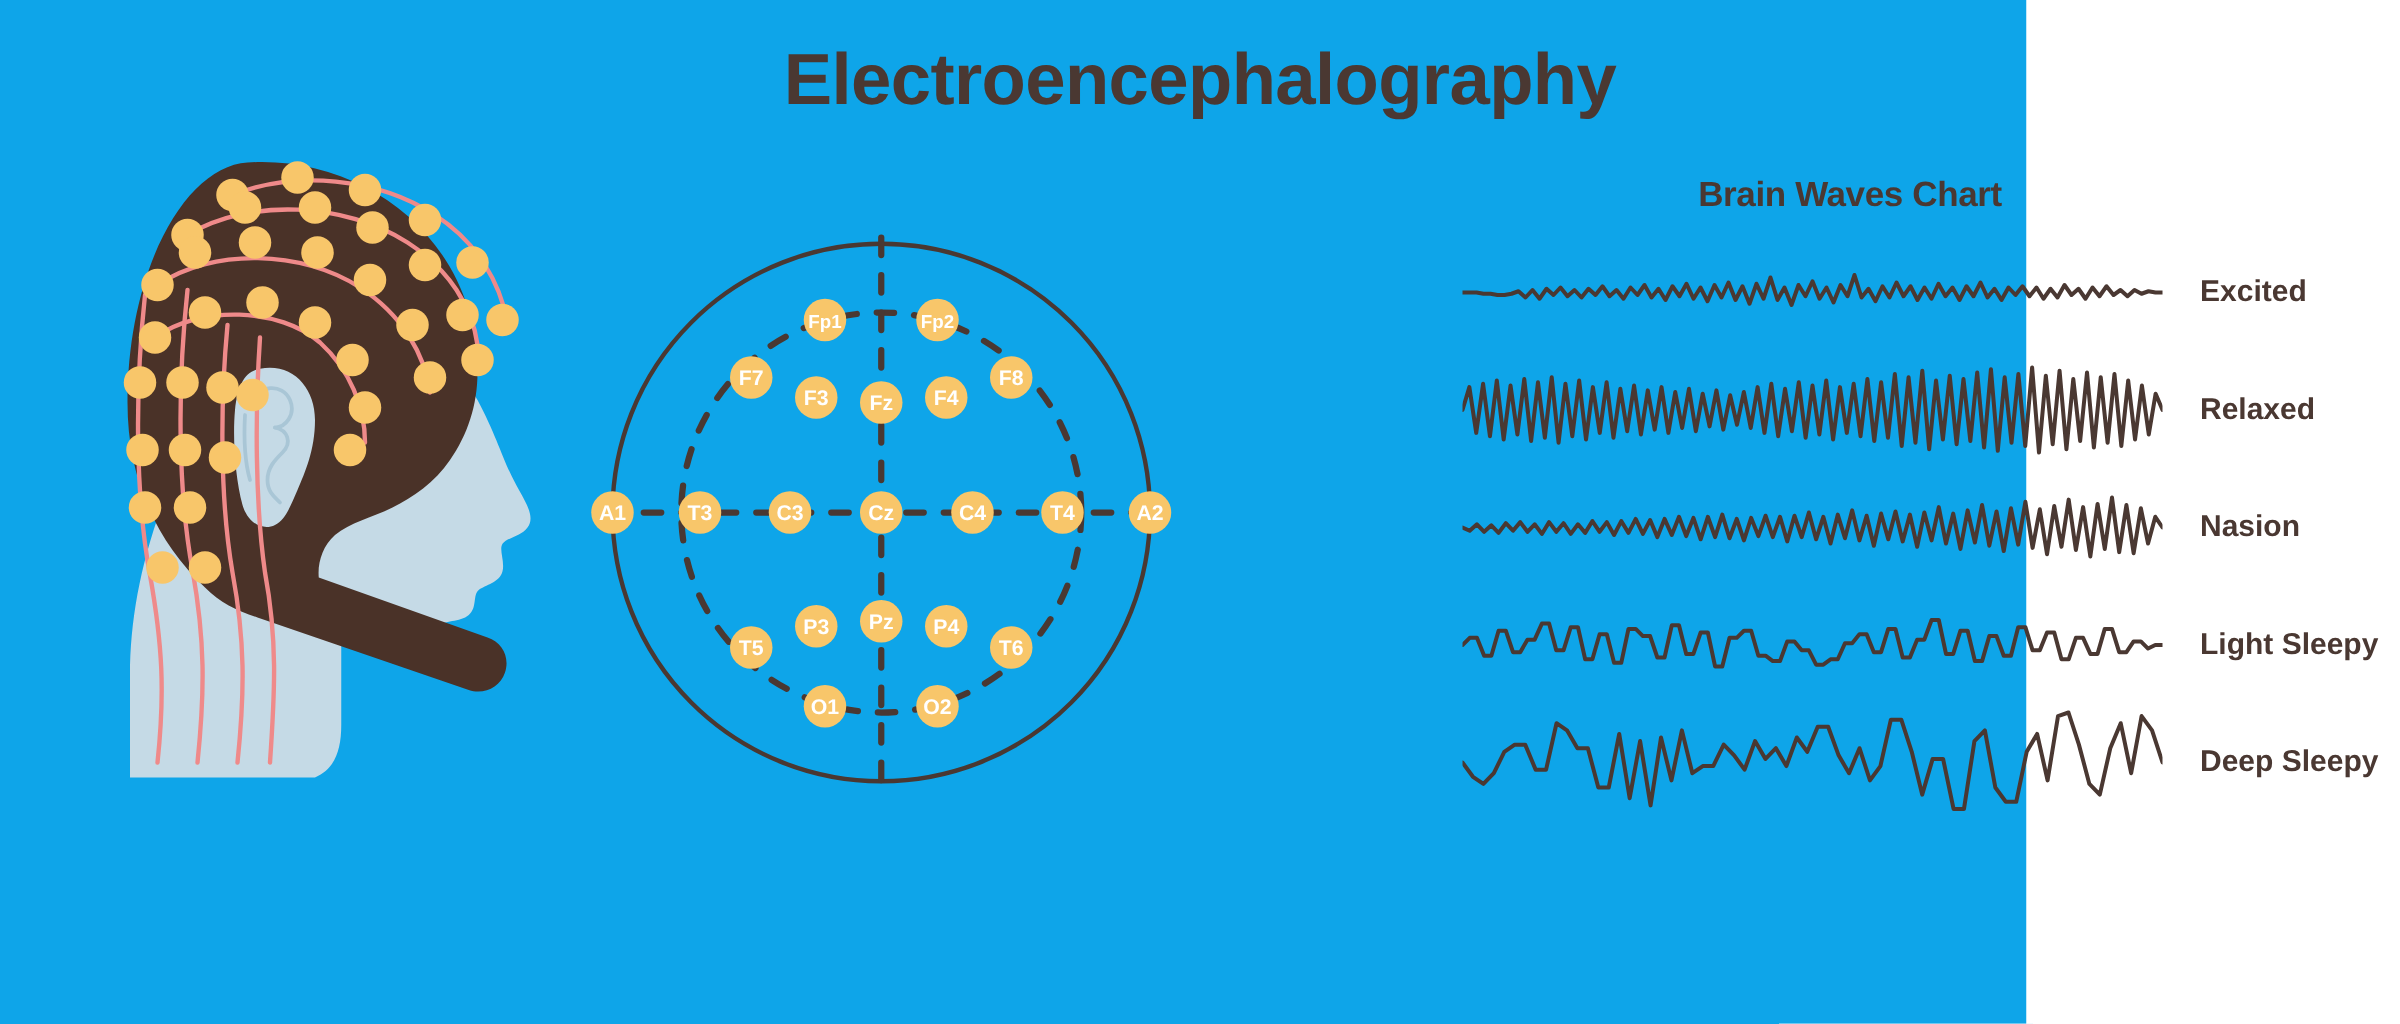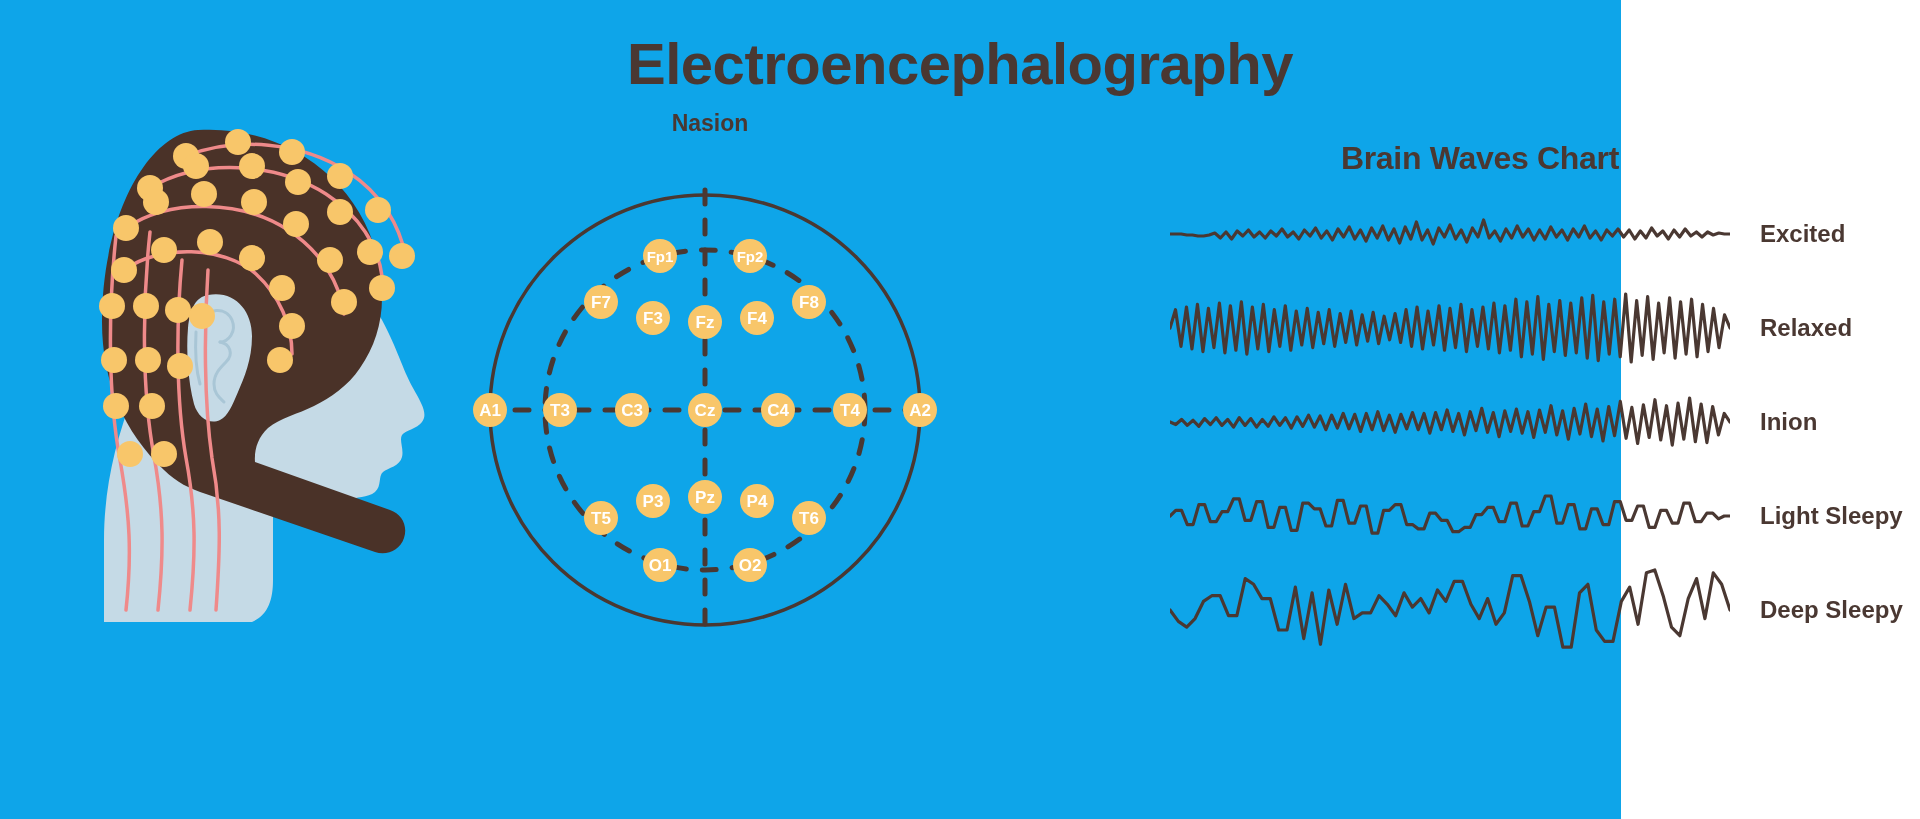--- a/index.html
+++ b/index.html
@@ -25,21 +25,21 @@
   
   .panel { position: absolute; }
   #head-panel      { left: 30px;   top: 110px;  width: 460px; height: 540px; }
   #electrode-panel { left: 460px;  top: 110px;  width: 500px; height: 560px; }
   #waves-panel     { left: 1170px; top: 140px;  width: 740px; height: 560px; }
 
   
   #waves-title {
     position: absolute; left: 0; top: 0; width: 620px;
     text-align: center;
-    font-size: 32px; font-weight: 700; color: #4a3832;
+    font-size: 28px; font-weight: 700; color: #4a3832;
     letter-spacing: -0.3px;
   }
   .wave-row {
     position: absolute;
     left: 0;
     width: 740px;
     height: 92px;
     display: flex;
     align-items: center;
     gap: 12px;
@@ -177,21 +177,20 @@
           <circle cx="134" cy="344" r="13"></circle>
         <circle cx="148" cy="200" r="13"></circle>
           <circle cx="150" cy="256" r="13"></circle>
         <circle cx="172" cy="206" r="13"></circle>
       </g>
     </svg>
   </div>
 
   <div class="panel" id="electrode-panel">
 
-    <div class="cap-text" id="nasion-label">Nasion</div>
 
     <div id="emap">
       <svg width="500" height="560" viewBox="0 0 500 560">
         <g transform="translate(0,36)">
 
           <circle cx="245" cy="264" r="215" fill="none" stroke="#4a3832" stroke-width="3.5"></circle>
 
           <circle cx="245" cy="264" r="160" fill="none" stroke="#4a3832" stroke-width="5" stroke-dasharray="14 16" stroke-linecap="round"></circle>
 
           <line x1="245" y1="44" x2="245" y2="484" stroke="#4a3832" stroke-width="5" stroke-dasharray="14 16" stroke-linecap="round"></line>
@@ -308,21 +307,21 @@
             </svg>
           </div>
           <div class="wave-label">Relaxed</div>
         </div>
         <div class="wave-row" style="top: 236px;">
           <div class="wave-svg-wrap">
             <svg viewBox="0 0 560 92" preserveAspectRatio="none">
               <path d="M0.00 46.00 L5.77 48.57 L11.55 43.43 L17.32 49.43 L23.09 44.29 L28.87 50.29 L34.64 42.57 L40.41 48.57 L46.19 41.71 L51.96 49.43 L57.73 43.43 L63.51 51.14 L69.28 41.71 L75.05 49.43 L80.82 42.57 L86.60 51.14 L92.37 43.43 L98.14 50.29 L103.92 40.86 L109.69 49.43 L115.46 41.71 L121.24 52.00 L127.01 40.86 L132.78 50.29 L138.56 39.14 L144.33 51.14 L150.10 40.00 L155.88 53.71 L161.65 39.14 L167.42 52.00 L173.20 37.43 L178.97 52.86 L184.74 38.29 L190.52 55.43 L196.29 37.43 L202.06 53.71 L207.84 35.71 L213.61 54.57 L219.38 39.14 L225.15 56.29 L230.93 38.29 L236.70 52.86 L242.47 36.57 L248.25 53.71 L254.02 37.43 L259.79 57.14 L265.57 36.57 L271.34 53.71 L277.11 34.00 L282.89 55.43 L288.66 37.43 L294.43 58.86 L300.21 35.71 L305.98 54.57 L311.75 32.29 L317.53 56.29 L323.30 36.57 L329.07 60.57 L334.85 34.86 L340.62 55.43 L346.39 33.14 L352.16 57.14 L357.94 35.71 L363.71 61.43 L369.48 34.00 L375.26 56.29 L381.03 29.71 L386.80 58.86 L392.58 34.86 L398.35 63.14 L404.12 32.29 L409.90 58.00 L415.67 28.00 L421.44 60.57 L427.22 33.14 L432.99 64.86 L438.76 30.57 L444.54 59.71 L450.31 25.43 L456.08 62.29 L461.86 31.43 L467.63 67.43 L473.40 28.86 L479.18 61.43 L484.95 23.71 L490.72 64.00 L496.49 29.71 L502.27 69.14 L508.04 27.14 L513.81 63.14 L519.59 22.00 L525.36 65.71 L531.13 28.00 L536.91 66.57 L542.68 30.57 L548.45 58.86 L554.23 37.43 L560.00 46.00" fill="none" stroke="#4a3832" stroke-width="3.2" stroke-linejoin="round" stroke-linecap="round" vector-effect="non-scaling-stroke"></path>
             </svg>
           </div>
-          <div class="wave-label">Inion</div>
+          <div class="wave-label">Nasion</div>
         </div>
         <div class="wave-row" style="top: 330px;">
           <div class="wave-svg-wrap">
             <svg viewBox="0 0 560 92" preserveAspectRatio="none">
               <path d="M0.00 46.00 L5.77 40.29 L11.55 40.29 L17.32 54.57 L23.09 54.57 L28.87 34.57 L34.64 34.57 L40.41 51.71 L46.19 51.71 L51.96 41.71 L57.73 41.71 L63.51 28.86 L69.28 28.86 L75.05 50.29 L80.82 50.29 L86.60 31.71 L92.37 31.71 L98.14 57.43 L103.92 57.43 L109.69 37.43 L115.46 37.43 L121.24 60.29 L127.01 60.29 L132.78 33.14 L138.56 33.14 L144.33 38.86 L150.10 38.86 L155.88 56.00 L161.65 56.00 L167.42 30.29 L173.20 30.29 L178.97 53.14 L184.74 53.14 L190.52 36.00 L196.29 36.00 L202.06 63.14 L207.84 63.14 L213.61 40.29 L219.38 40.29 L225.15 34.57 L230.93 34.57 L236.70 54.57 L242.47 54.57 L248.25 58.86 L254.02 58.86 L259.79 43.14 L265.57 43.14 L271.34 50.29 L277.11 50.29 L282.89 61.71 L288.66 61.71 L294.43 57.43 L300.21 57.43 L305.98 44.57 L311.75 44.57 L317.53 37.43 L323.30 37.43 L329.07 51.71 L334.85 51.71 L340.62 33.14 L346.39 33.14 L352.16 56.00 L357.94 56.00 L363.71 41.71 L369.48 41.71 L375.26 26.00 L381.03 26.00 L386.80 53.14 L392.58 53.14 L398.35 34.57 L404.12 34.57 L409.90 58.86 L415.67 58.86 L421.44 38.86 L427.22 38.86 L432.99 54.57 L438.76 54.57 L444.54 31.71 L450.31 31.71 L456.08 50.29 L461.86 50.29 L467.63 36.00 L473.40 36.00 L479.18 57.43 L484.95 57.43 L490.72 40.29 L496.49 40.29 L502.27 53.14 L508.04 53.14 L513.81 33.14 L519.59 33.14 L525.36 51.71 L531.13 51.71 L536.91 43.14 L542.68 43.14 L548.45 48.86 L554.23 46.00 L560.00 46.00" fill="none" stroke="#4a3832" stroke-width="3.2" stroke-linejoin="round" stroke-linecap="round" vector-effect="non-scaling-stroke"></path>
             </svg>
           </div>
           <div class="wave-label">Light Sleepy</div>
         </div>
         <div class="wave-row" style="top: 424px;">

